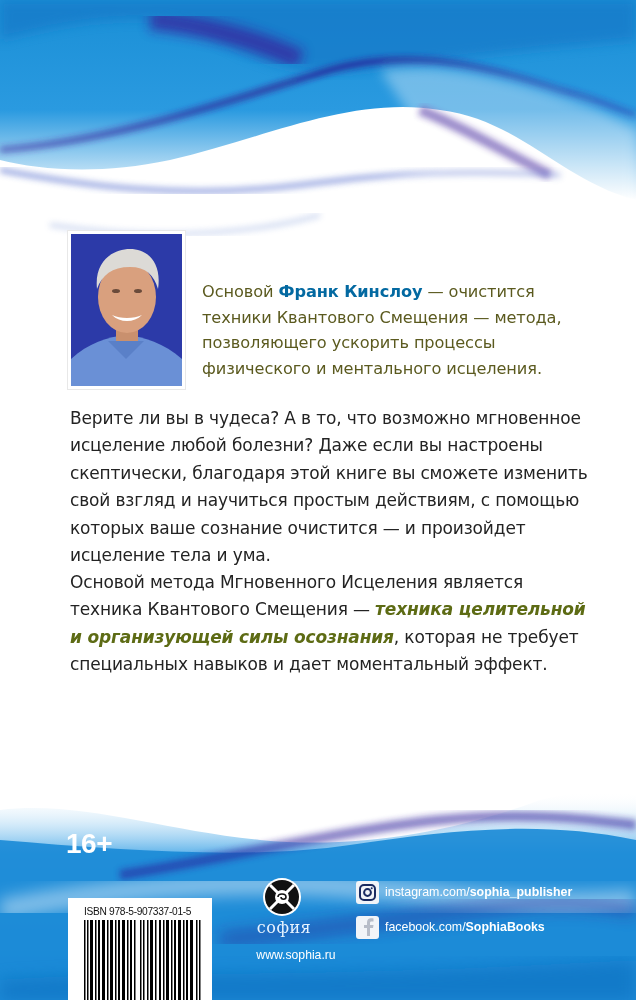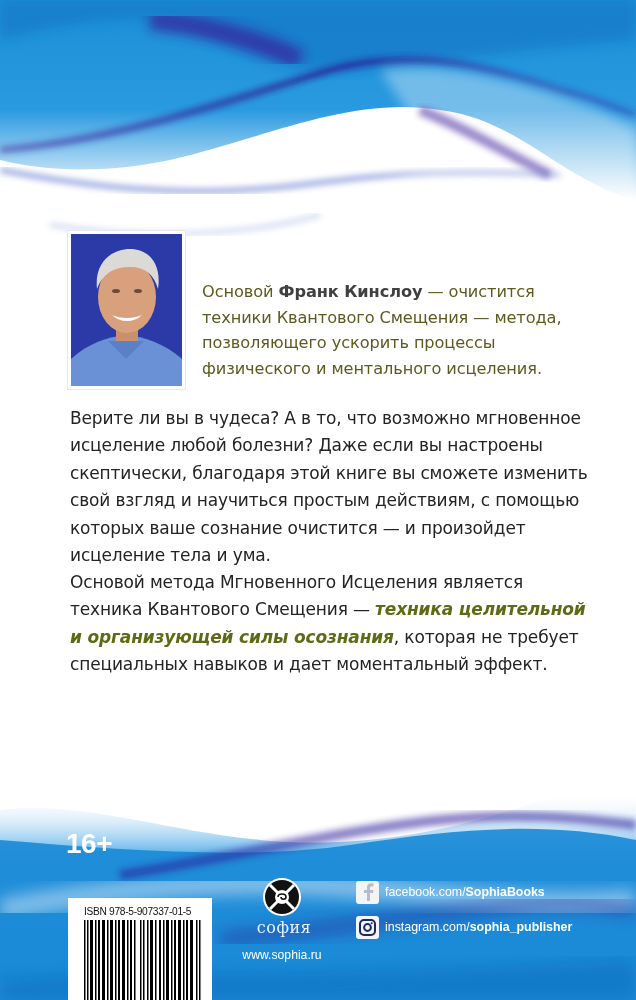--- a/index.html
+++ b/index.html
@@ -2,33 +2,33 @@
 <html><head>
 <meta charset="utf-8">
 <style>
   html, body { margin: 0; padding: 0; }
   body { width: 636px; height: 1000px; position: relative; overflow: hidden; background: #ffffff; font-family: "DejaVu Sans", sans-serif; }
   .bg-top { position: absolute; left: 0; top: 0; width: 636px; height: 240px; }
   .bg-bottom { position: absolute; left: 0; top: 740px; width: 636px; height: 260px; }
   .photo { position: absolute; left: 67px; top: 230px; width: 119px; height: 160px; background: #fff; box-sizing: border-box; border: 1px solid #e8e8e8; }
   .photo svg { display: block; }
   .author-blurb { position: absolute; left: 202px; top: 279px; width: 360px; font-size: 16.2px; line-height: 25.5px; color: #5b5a1f; letter-spacing: -0.1px; }
-  .author-blurb b { color: #404040; font-weight: bold; text-align: right; }
+  .author-blurb b { color: #0369a1; font-weight: bold; text-align: right; }
   .para { position: absolute; left: 70px; width: 520px; font-size: 17px; line-height: 27.4px; color: #232323; letter-spacing: -0.15px; }
   .para1 { top: 405px; }
   .para2 { top: 569px; }
   .hl { color: #5d6b14; font-weight: bold; font-style: italic; }
   .age { position: absolute; left: 66px; top: 816px; color: #ffffff; font-weight: bold; font-size: 28px; font-family: "Liberation Sans", sans-serif; letter-spacing: -0.5px; margin-top: 12px; }
   .barcode-box { position: absolute; left: 68px; top: 898px; width: 144px; height: 132px; background: #ffffff; }
   .isbn { position: absolute; left: 16px; top: 8px; font-family: "Liberation Sans", sans-serif; font-size: 10.2px; color: #111; letter-spacing: -0.3px; white-space: nowrap; }
   .bars { position: absolute; left: 16px; top: 22px; }
   .ean-digits { position: absolute; left: 8px; top: 104px; font-family: "Liberation Sans", sans-serif; font-size: 13.2px; color: #111; letter-spacing: 1.7px; white-space: nowrap; }
   .logo { position: absolute; left: 262px; top: 877px; width: 40px; height: 40px; }
   .sofia { position: absolute; left: 244px; top: 918px; width: 80px; text-align: center; color: #e8f4ff; font-size: 16px; font-family: "DejaVu Serif", serif; letter-spacing: 0.5px; }
-  .site { position: absolute; left: 226px; top: 948px; width: 112px; text-align: center; color: #ffffff; font-family: "Liberation Sans", sans-serif; font-size: 12.2px; }
+  .site { position: absolute; left: 240px; top: 948px; width: 112px; text-align: center; color: #ffffff; font-family: "Liberation Sans", sans-serif; font-size: 12.2px; }
   .social { position: absolute; left: 356px; top: 880px; }
   .social-row { display: flex; align-items: center; height: 24px; margin-bottom: 11px; color: #ffffff; font-family: "Liberation Sans", sans-serif; font-size: 12.4px; white-space: nowrap; }
   .social-row .ico { width: 23px; height: 23px; border-radius: 3px; background: #f2f4f8; margin-right: 6px; display: flex; align-items: center; justify-content: center; }
   .social-row .handle { font-weight: bold; }
 </style>
 </head>
 <body>
 
 <svg class="bg-top" viewBox="0 0 636 240" preserveAspectRatio="none">
   <defs>
@@ -152,31 +152,31 @@
   <path d="M8 8 L32 32 M32 8 L8 32" stroke="#ffffff" stroke-width="3"></path>
   <circle cx="20" cy="20" r="7" fill="#ffffff"></circle>
   <path d="M16 20 C16 16 24 16 24 20 C24 23 19 23 19 20" stroke="#111" stroke-width="1.6" fill="none"></path>
 </svg>
 <div class="sofia">софия</div>
 <div class="site">www.sophia.ru</div>
 
 <div class="social">
   <div class="social-row">
     <span class="ico">
-      <svg width="14" height="18" viewBox="0 0 14 18">
-          <path d="M9 18 V10 H12 L12.5 7 H9 V5 C9 4 9.5 3.5 10.5 3.5 H12.5 V0.5 C12 0.4 11 0.3 10 0.3 C7.5 0.3 6 1.8 6 4.5 V7 H3 V10 H6 V18 Z" fill="#b7bcc8"></path>
-        </svg>
-    </span>
-    <span>facebook.com/</span>
-      <span class="handle">SophiaBooks</span>
-  </div>
-  <div class="social-row">
-    <span class="ico">
       <svg width="17" height="17" viewBox="0 0 17 17">
           <rect x="1" y="1" width="15" height="15" rx="4" fill="none" stroke="#1a2a60" stroke-width="2"></rect>
           <circle cx="8.5" cy="8.5" r="3.4" fill="none" stroke="#1a2a60" stroke-width="2"></circle>
           <circle cx="12.7" cy="4.3" r="1" fill="#1a2a60"></circle>
         </svg>
     </span>
     <span>instagram.com/</span>
       <span class="handle">sophia_publisher</span>
   </div>
+  <div class="social-row">
+    <span class="ico">
+      <svg width="14" height="18" viewBox="0 0 14 18">
+          <path d="M9 18 V10 H12 L12.5 7 H9 V5 C9 4 9.5 3.5 10.5 3.5 H12.5 V0.5 C12 0.4 11 0.3 10 0.3 C7.5 0.3 6 1.8 6 4.5 V7 H3 V10 H6 V18 Z" fill="#b7bcc8"></path>
+        </svg>
+    </span>
+    <span>facebook.com/</span>
+      <span class="handle">SophiaBooks</span>
+  </div>
 </div>
 
 </body></html>

